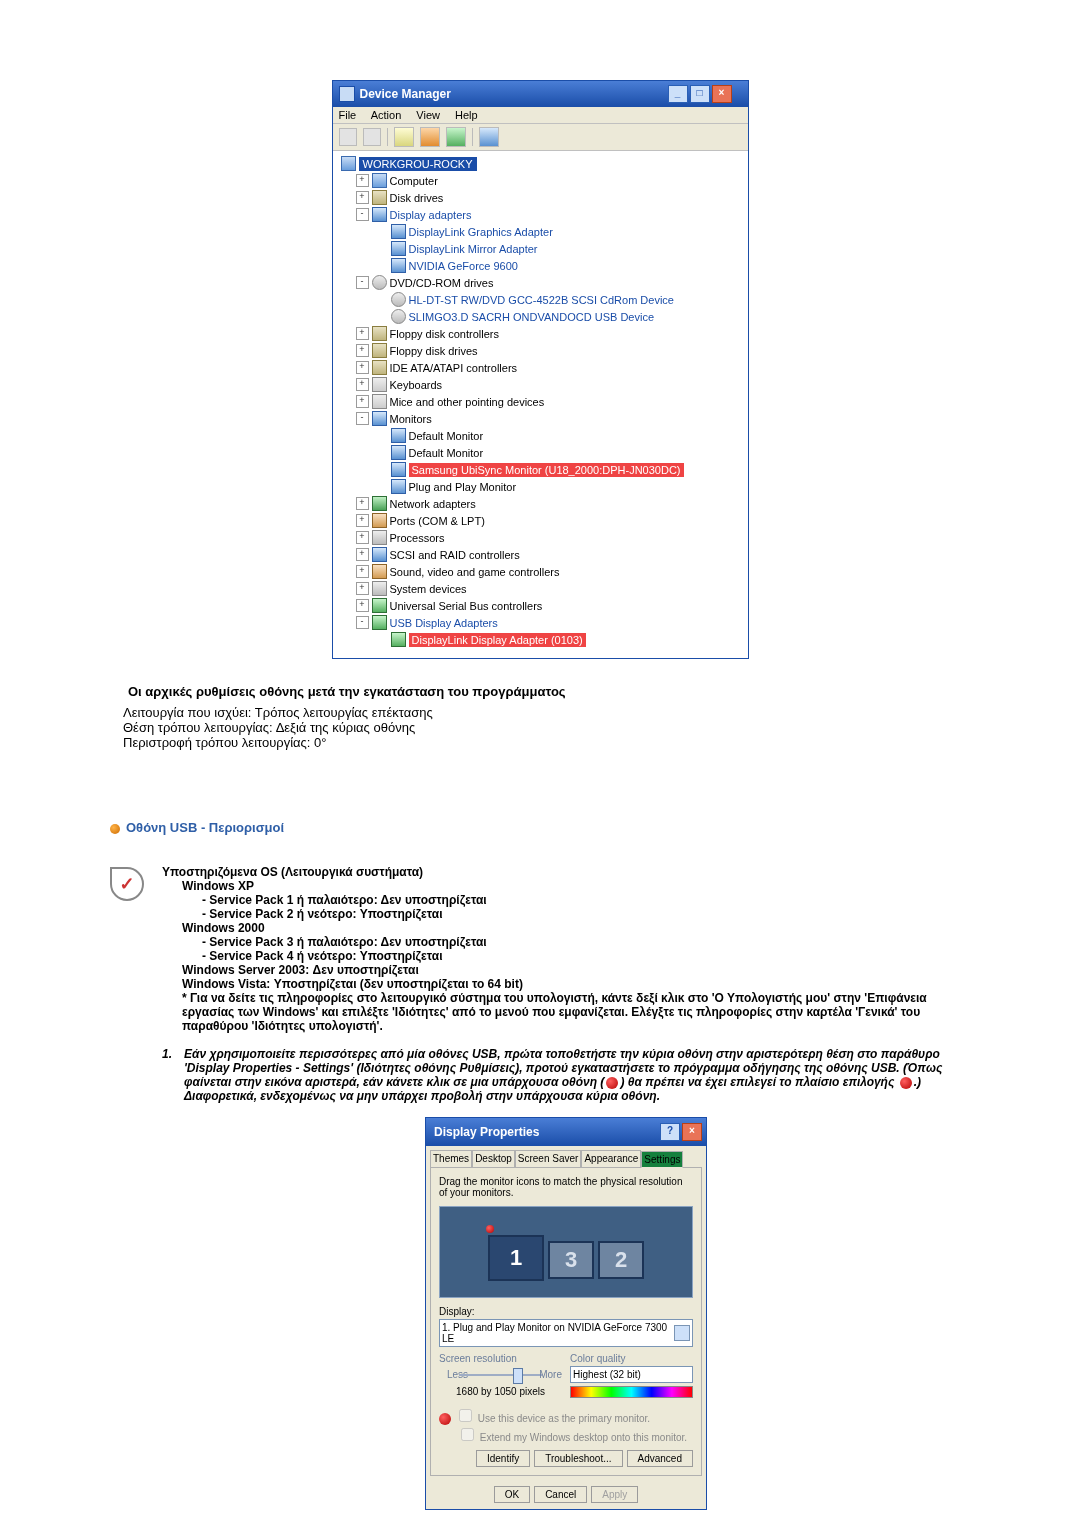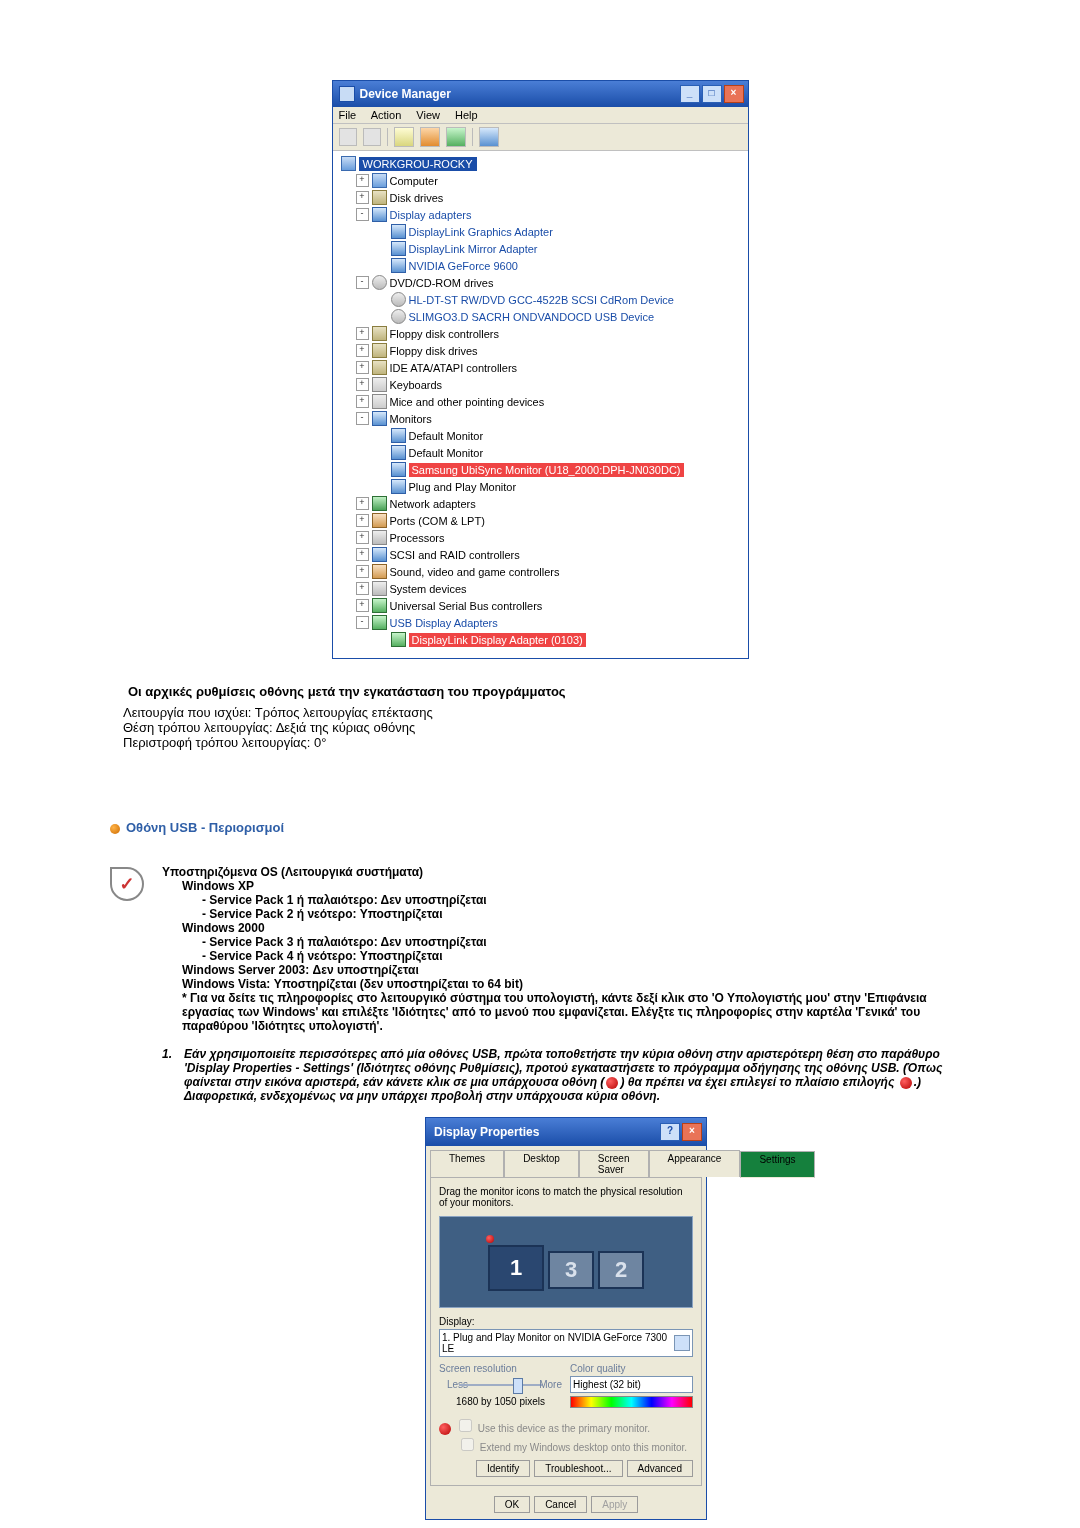--- a/index.html
+++ b/index.html
@@ -19,21 +19,21 @@
     width: 415px;
     margin: 0 auto 25px auto;
     border: 1px solid #1a4da8;
   }
   .dm-title {
     height: 26px;
     background: linear-gradient(to bottom, #4a7ed6, #1a4da8);
     color: #fff;
     display: flex;
     align-items: center;
-    padding: 0 4px 0 6px;
+    padding: 0 16px 0 6px;
     font-size: 12px;
     font-weight: bold;
   }
   .dm-title .t-icon {
     width:14px;height:14px;background:#c8dcf5;border:1px solid #1a4da8;margin-right:5px;
   }
   .dm-title .spacer{flex:1}
   .win-btns{display:flex;gap:2px}
   .win-btn{width:18px;height:16px;background:#cde0f9;border:1px solid #2a5fb5;font-size:10px;text-align:center;line-height:14px;color:#1a4da8}
   .win-btn.close{background:#e97357;color:#fff;border-color:#b74018}
@@ -100,21 +100,21 @@
     background:radial-gradient(circle at 35% 35%, #ff5f5f, #b40202);vertical-align:middle;margin:0 2px}
 
   
   .dp-window{width:280px;margin:14px auto 10px auto;border:1px solid #1a4da8}
   .dp-title{height:28px;background:linear-gradient(to bottom,#4a7ed6,#1a4da8);color:#fff;
     display:flex;align-items:center;padding:0 4px 0 8px;font-size:12px;font-weight:bold}
   .dp-title .spacer{flex:1}
   .dp-body{background:#ece9d8;padding:0}
   .dp-tabs{display:flex;font-size:10px;padding:4px 4px 0 4px}
   .dp-tab{background:#ece9d8;border:1px solid #b0b0b0;border-bottom:none;
-    padding:2px 18px;margin-right:0}
+    padding:2px 2px;margin-right:0}
   .dp-tab.active{background:#15803d;border-bottom:1px solid #ece9d8;position:relative;top:1px;font-weight:normal}
   .dp-panel{border:1px solid #b0b0b0;margin:0 4px 4px 4px;padding:8px;font-size:10px}
   .dp-preview{background:#3f5f83;height:90px;margin:8px 0;position:relative;border:1px solid #8aa3c2}
   .dp-pv-dot{position:absolute;width:8px;height:8px;border-radius:50%;
     background:radial-gradient(circle at 35% 35%, #ff5f5f, #b40202);left:46px;top:18px}
   .dp-mon{position:absolute;border:2px solid #1b3356;background:#2a4770;color:#fff;font-size:22px;font-weight:bold;display:flex;align-items:center;justify-content:center}
   .dp-mon.m1{left:48px;top:28px;width:52px;height:42px}
   .dp-mon.m3{left:108px;top:34px;width:42px;height:34px;background:#6e85a1;color:#d9e1ec}
   .dp-mon.m2{left:158px;top:34px;width:42px;height:34px;background:#6e85a1;color:#d9e1ec}
   .dp-drop{border:1px solid #7a95b5;background:#fff;padding:2px;margin:2px 0 6px 0;display:flex;align-items:center}

